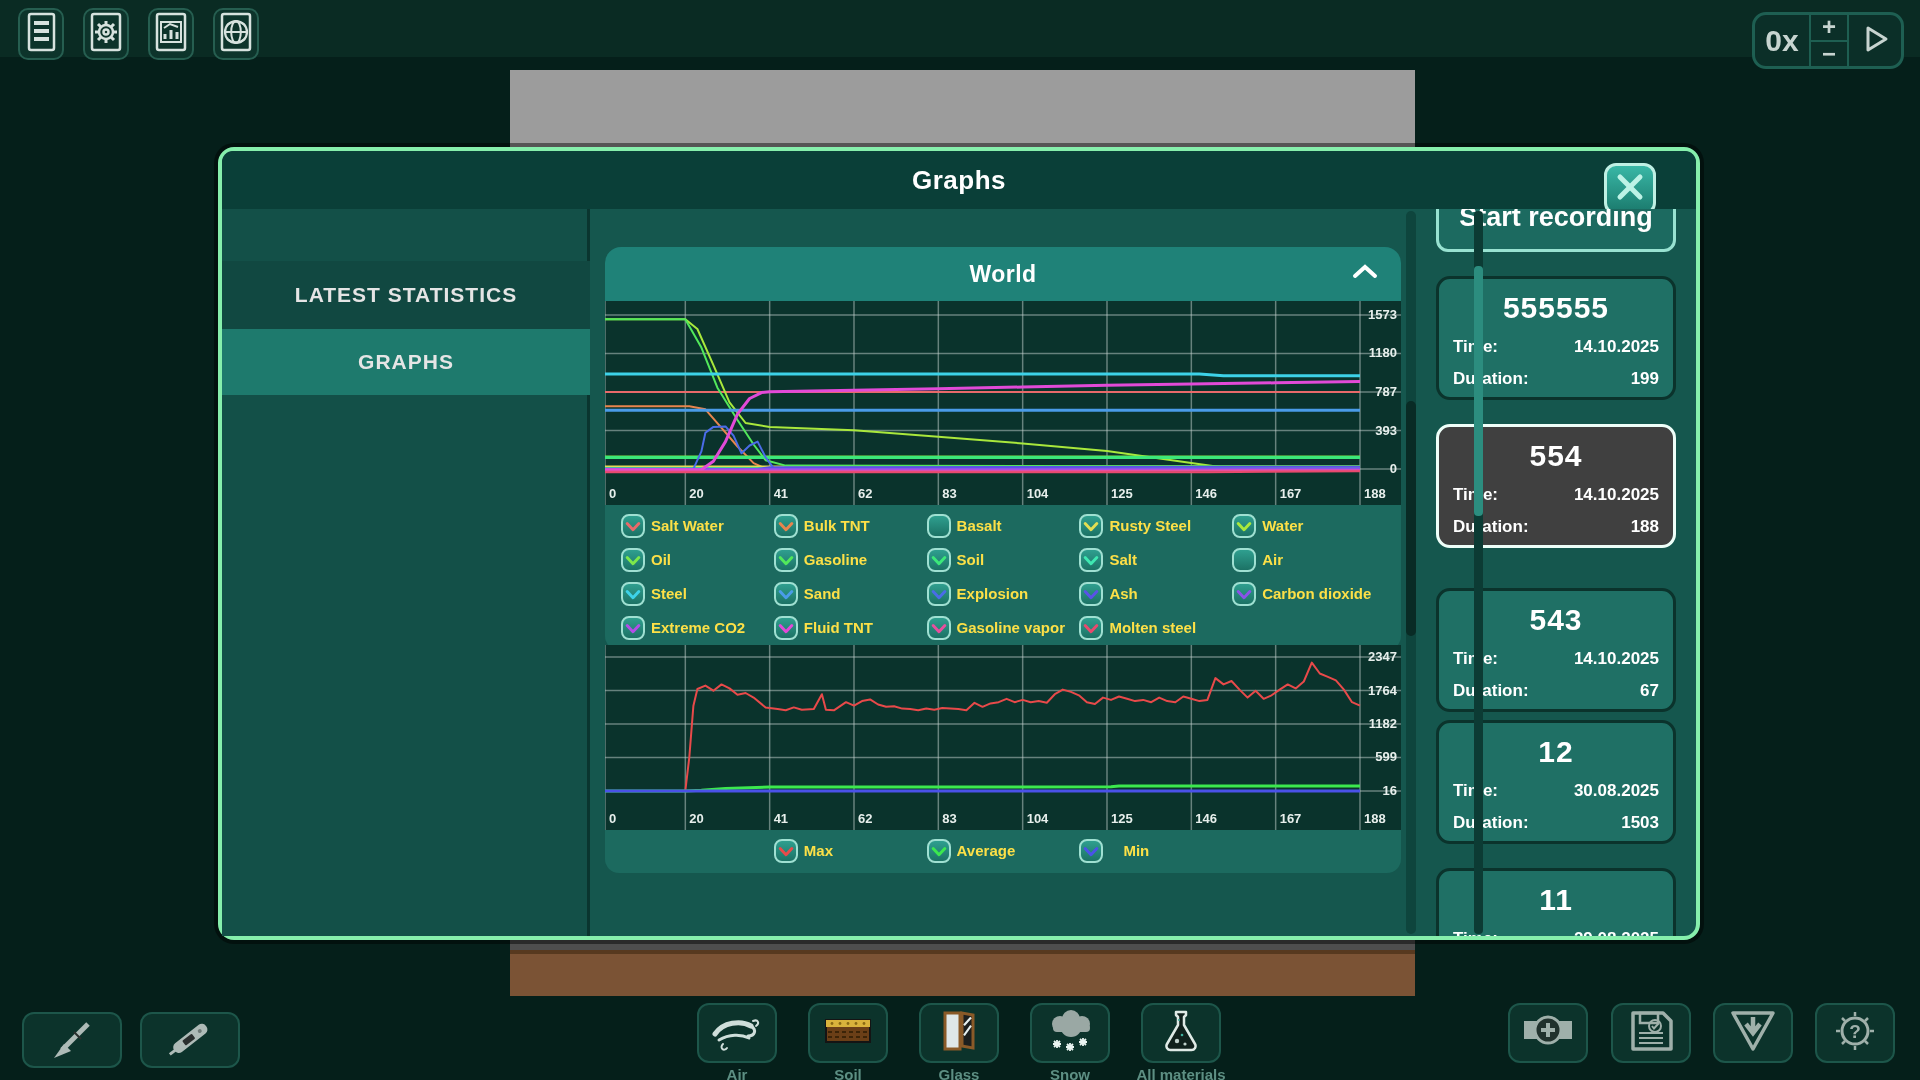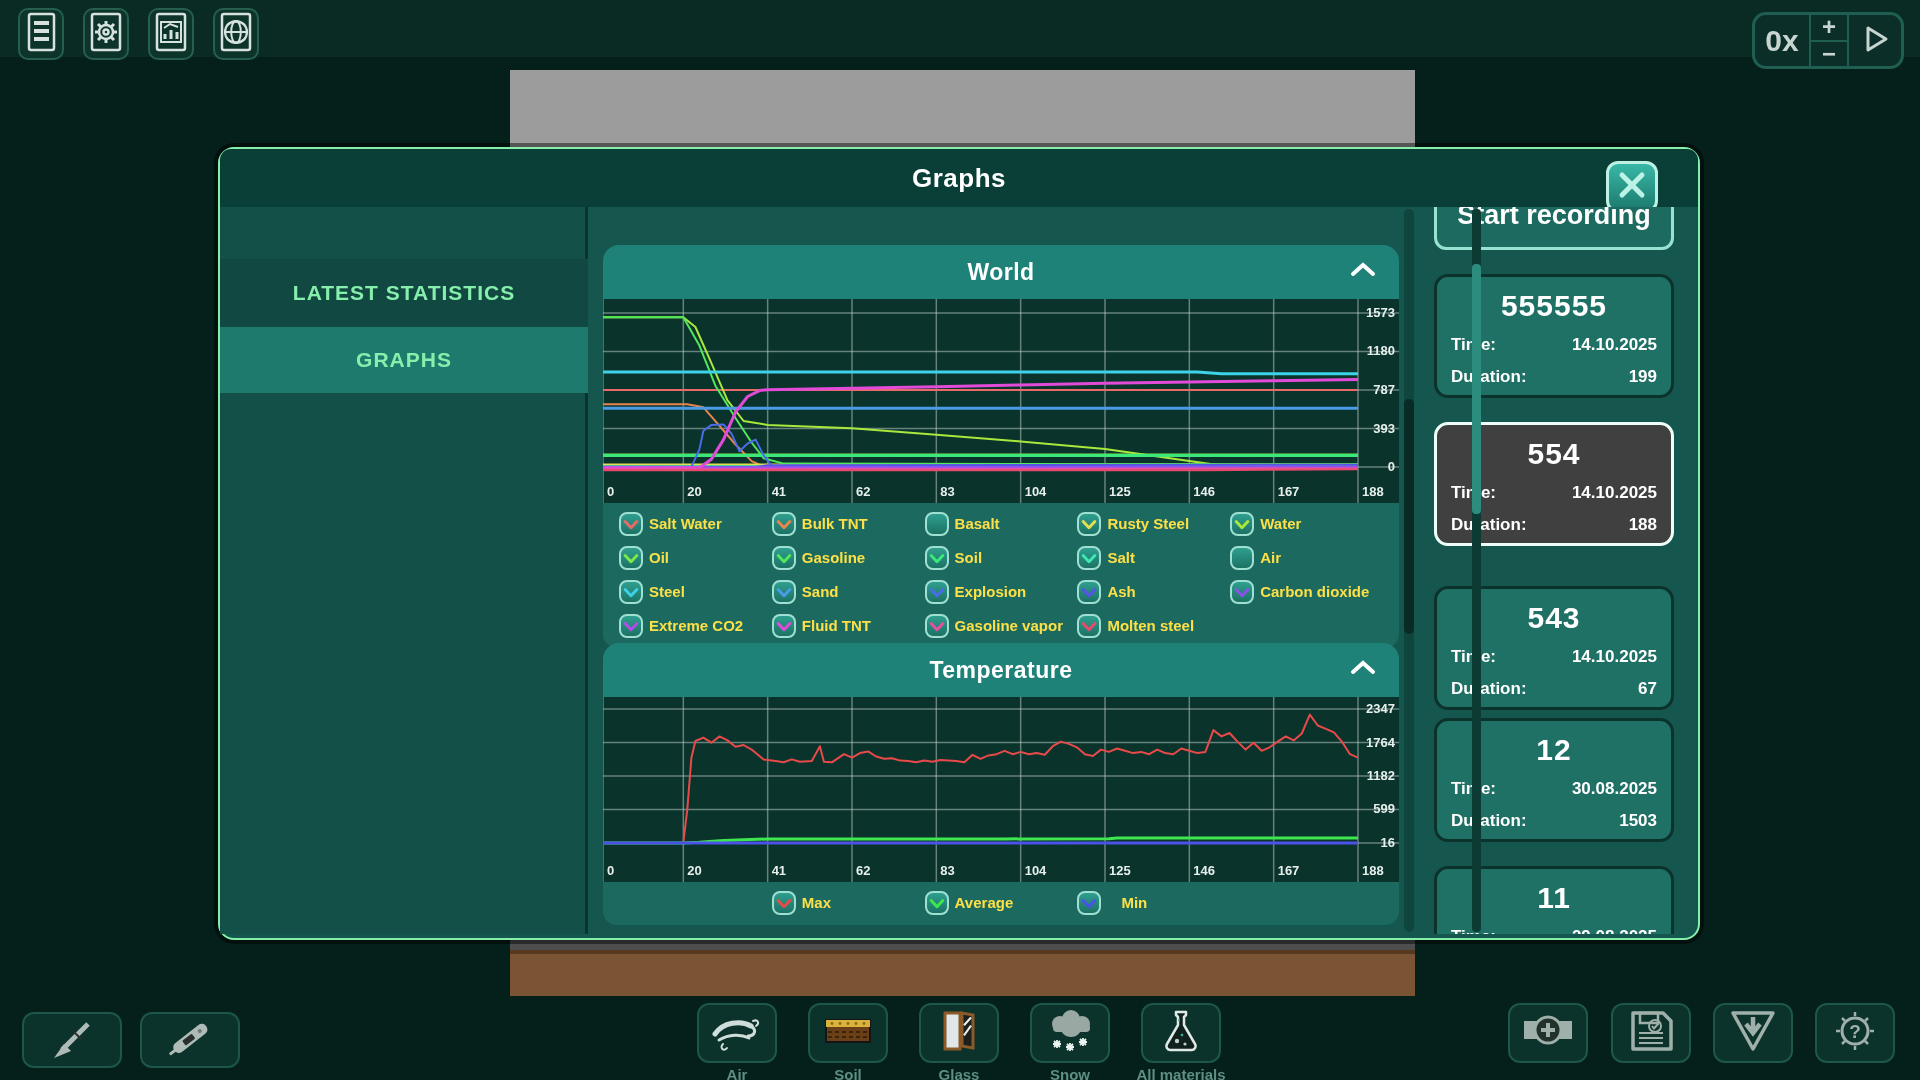--- a/index.html
+++ b/index.html
@@ -13,28 +13,28 @@
   .speed .lbl{width:56px;font-size:30px;border-right:2px solid #1e5f52;}
   .speed .step{width:38px;flex-direction:column;border-right:2px solid #1e5f52;font-size:24px;line-height:1;}
   .speed .step span{flex:1;display:flex;align-items:center;justify-content:center;width:100%;}
   .speed .step span:first-child{border-bottom:2px solid #1e5f52;}
   .speed .play{flex:1;}
   
   .bg-grey{position:absolute;left:510px;top:70px;width:905px;height:78px;background:#9c9c9c;}
   .bg-greysliver{position:absolute;left:510px;top:936px;width:905px;height:16px;background:#4e4e4e;}
   .bg-brown{position:absolute;left:510px;top:950px;width:905px;height:46px;background:#7b5335;border-top:4px solid #57391f;}
   
-  .dialog{position:absolute;left:218px;top:147px;width:1482px;height:793px;background:#15574e;border:2px solid #86efac;border-radius:16px;box-shadow:0 0 0 4px rgba(0,0,0,.45);z-index:5;}
+  .dialog{position:absolute;left:218px;top:147px;width:1482px;height:793px;background:#15574e;border:4px solid #86efac;border-radius:16px;box-shadow:0 0 0 4px rgba(0,0,0,.45);z-index:5;}
   .dlg-header{position:absolute;left:0;top:0;width:100%;height:58px;background:#0a3f38;border-radius:11px 11px 0 0;}
   .dlg-title{width:100%;text-align:center;line-height:58px;color:#ffffff;font-size:26px;font-weight:bold;letter-spacing:.5px;}
   .dlg-close{position:absolute;right:40px;top:12px;width:52px;height:52px;border:3px solid #bff0e4;border-radius:12px;background:linear-gradient(180deg,#39b7a6,#1b7a6d);display:flex;align-items:center;justify-content:center;cursor:pointer;}
   .dlg-body{position:absolute;left:0;top:58px;width:1474px;height:727px;overflow:hidden;}
   
   .sidebar{position:absolute;left:0;top:0;width:368px;height:727px;background:#135048;border-right:3px solid #0a352f;}
-  .side-item{position:absolute;left:0;width:368px;display:flex;align-items:center;justify-content:center;color:#86efac;font-weight:bold;font-size:21px;letter-spacing:1px;cursor:pointer;}
+  .side-item{position:absolute;left:0;width:368px;display:flex;align-items:center;justify-content:center;color:#e5e5e5;font-weight:bold;font-size:21px;letter-spacing:1px;cursor:pointer;}
   .side-item.inactive{top:52px;height:68px;background:#114841;}
   .side-item.active{top:120px;height:66px;background:#1e7a6d;}
   
   .panel{position:absolute;left:383px;width:796px;}
   .panel-header{height:54px;background:#1f8278;border-radius:16px 16px 0 0;position:relative;}
   .panel-title{text-align:center;line-height:54px;color:#fff;font-size:23px;font-weight:bold;letter-spacing:.5px;}
   .panel-chevron{position:absolute;right:22px;top:15px;}
   .panel-legend{background:#1c6a5f;border-radius:0 0 14px 14px;display:grid;grid-template-columns:repeat(5,1fr);padding:7px 16px 9px 16px;row-gap:7px;}
   .lg-item{display:flex;align-items:center;gap:6px;height:27px;cursor:pointer;}
   .cbx{width:24px;height:24px;flex:none;border:2px solid #9fe0d2;border-radius:8px;background:linear-gradient(180deg,#2f9f8f,#1c7265);display:flex;align-items:center;justify-content:center;}
@@ -354,26 +354,20 @@
                 <svg width="20" height="20" viewBox="0 0 24 24" fill="none">
                   <polyline points="5,9 12,16.5 19,9" stroke="#e84a6e" stroke-width="3.5" stroke-linecap="round" stroke-linejoin="round"></polyline>
                 </svg>
               </span>
               <span class="lg-label">Molten steel</span>
             </div>
           </div>
       </section>
 
       <section class="panel" style="top:436px">
-        <div class="panel-header">
-          <div class="panel-title">Temperature</div>
-          <span class="panel-chevron"><svg width="28" height="20" viewBox="0 0 28 20" fill="none" stroke="#ffffff" stroke-width="4" stroke-linecap="round">
-                <polyline points="4,14 14,5 24,14"></polyline>
-              </svg></span>
-        </div>
         <svg class="chart-svg" id="chart-1" viewBox="0 0 796 185" width="796" height="185">
             <rect x="0" y="0" width="796" height="185" fill="#0a332c"></rect>
             <line x1="0" y1="0" x2="0" y2="185" stroke="rgba(195,210,205,0.5)" stroke-width="1.5"></line>
             <line x1="80.31914893617021" y1="0" x2="80.31914893617021" y2="185" stroke="rgba(195,210,205,0.5)" stroke-width="1.5"></line>
             <line x1="164.65425531914894" y1="0" x2="164.65425531914894" y2="185" stroke="rgba(195,210,205,0.5)" stroke-width="1.5"></line>
             <line x1="248.98936170212764" y1="0" x2="248.98936170212764" y2="185" stroke="rgba(195,210,205,0.5)" stroke-width="1.5"></line>
             <line x1="333.3244680851064" y1="0" x2="333.3244680851064" y2="185" stroke="rgba(195,210,205,0.5)" stroke-width="1.5"></line>
             <line x1="417.6595744680851" y1="0" x2="417.6595744680851" y2="185" stroke="rgba(195,210,205,0.5)" stroke-width="1.5"></line>
             <line x1="501.99468085106383" y1="0" x2="501.99468085106383" y2="185" stroke="rgba(195,210,205,0.5)" stroke-width="1.5"></line>
             <line x1="586.3297872340426" y1="0" x2="586.3297872340426" y2="185" stroke="rgba(195,210,205,0.5)" stroke-width="1.5"></line>

